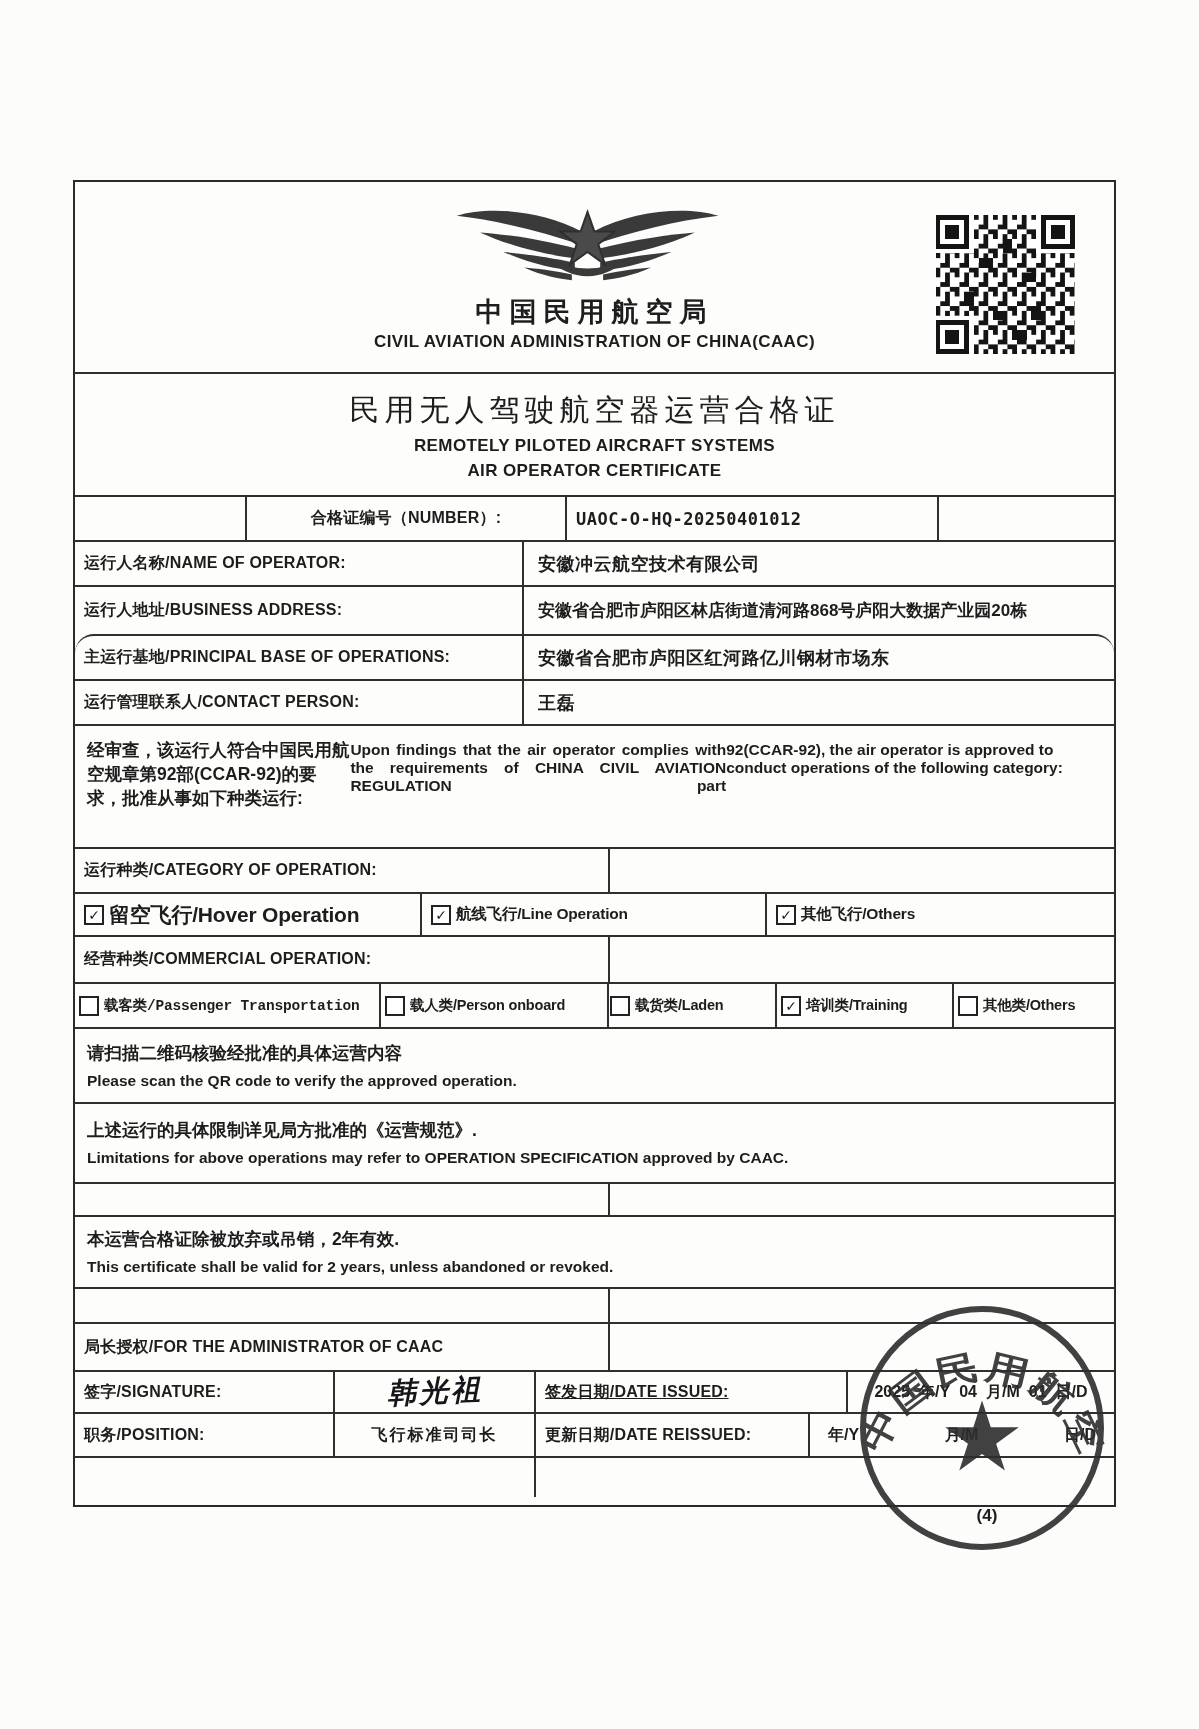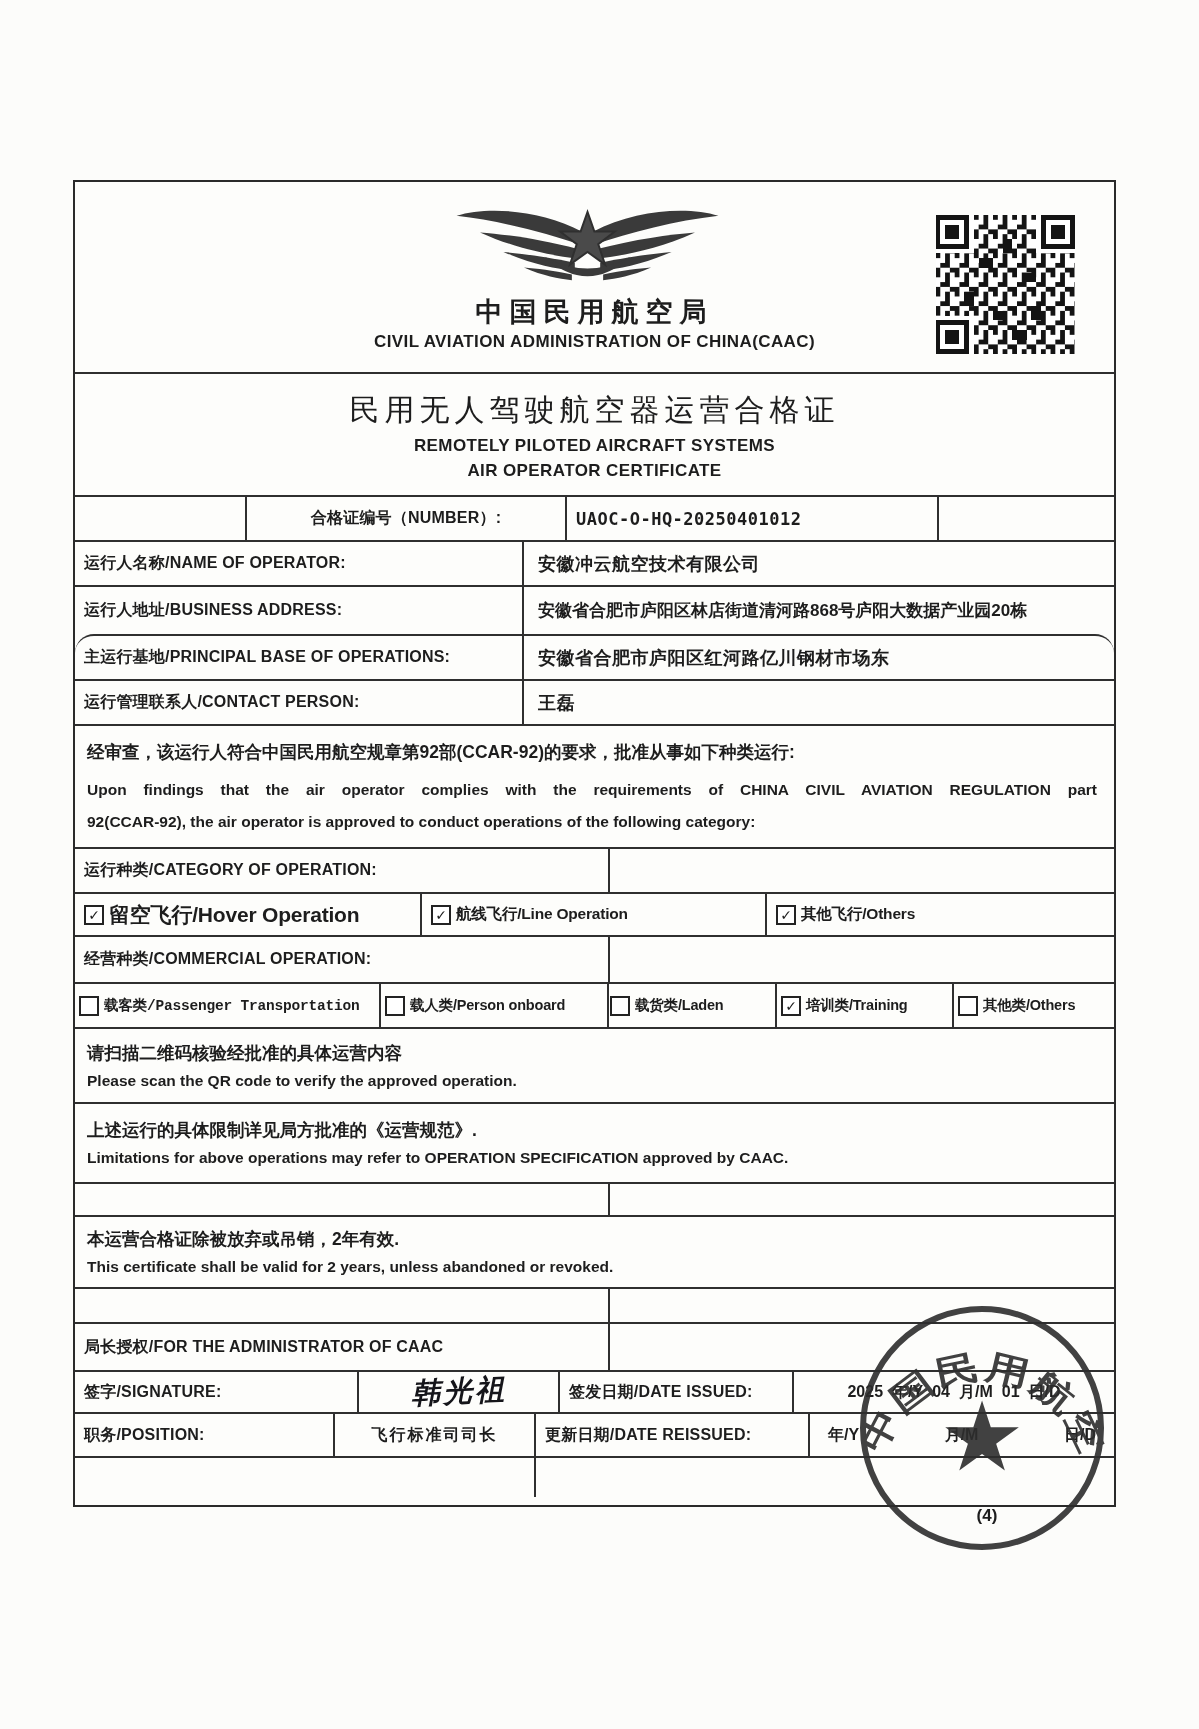--- a/index.html
+++ b/index.html
@@ -19,21 +19,21 @@
   .org-cn{position:absolute;top:112px;left:0;width:100%;text-align:center;
           font-size:27px;font-weight:700;letter-spacing:7px;}
   .org-en{position:absolute;top:150px;left:0;width:100%;text-align:center;
           font-size:17px;font-weight:700;letter-spacing:0.4px;}
   .qr{position:absolute;left:860px;top:33px;width:140px;height:139px;}
   
   .titleblk{height:123px;display:flex;flex-direction:column;align-items:center;justify-content:flex-start;padding-top:16px;}
   .title-cn{font-size:30px;font-weight:400;letter-spacing:5px;}
   .title-en{font-size:17px;font-weight:700;margin-top:5px;letter-spacing:0.4px;}
   
-  .para{flex-direction:column;justify-content:center;padding:8px 12px;box-sizing:border-box;}
+  .para{justify-content:center;padding:8px 12px;box-sizing:border-box;}
   .para .cn{font-size:17.5px;font-weight:700;margin:4px 0 10px 0;}
   .para .en{font-size:15.5px;font-weight:700;margin:7px 0;width:1010px;}
   .just{text-align:justify;text-align-last:justify;}
   .twoline{flex-direction:column;justify-content:center;padding:6px 12px;box-sizing:border-box;align-items:flex-start;}
   .twoline .cn{font-size:17.5px;font-weight:700;margin:3px 0;}
   .twoline .en{font-size:15.5px;font-weight:700;margin:4px 0;}
   
   .opt{display:flex;align-items:center;white-space:nowrap;}
   .box{width:16px;height:16px;border:2px solid #222;margin-right:5px;display:inline-flex;
        align-items:center;justify-content:center;font-size:14px;font-weight:700;flex-shrink:0;background:#fff;}
@@ -265,27 +265,27 @@
     </div>
 
     <div class="row" style="height:48px;">
       <div class="cell" style="width:535px;">
         <span class="lbl">局长授权/FOR THE ADMINISTRATOR OF CAAC</span>
       </div>
       <div class="cell last" style="flex:1;"></div>
     </div>
 
     <div class="row" style="height:42px;">
-      <div class="cell" style="width:284px;">
+      <div class="cell" style="width:260px;">
         <span class="lbl">签字/SIGNATURE:</span>
       </div>
       <div class="cell center" style="width:201px;">
         <span class="sig">韩光祖</span>
       </div>
-      <div class="cell" style="width:234px;">
+      <div class="cell" style="width:312px;text-decoration:underline;">
         <span class="lbl">签发日期/DATE ISSUED:</span>
       </div>
       <div class="cell last" style="flex:1;padding:0 4px;">
         <span class="dateparts">
           <span>2025</span>
           <span>年/Y</span>
           <span>04</span>
           <span>月/M</span>
           <span>01</span>
           <span>日/D</span>

